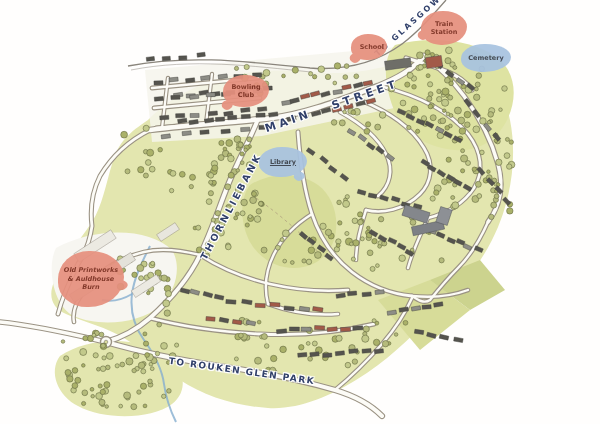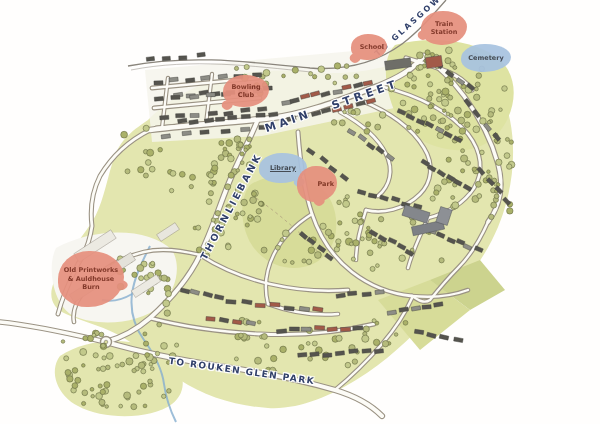--- a/index.html
+++ b/index.html
@@ -719,29 +719,26 @@
     </div>
 
   <div class="bubble red tail-l" style="left:444px;top:28px;width:46px;height:34px;">
     <span>Train Station</span>
     </div>
 
   <div class="bubble blue" style="left:470px;top:58px;width:50px;height:28px;margin-left:16px;">
     <span>Cemetery</span>
     </div>
 
-  <div class="bubble blue tail-br" style="left:283px;top:168px;width:48px;height:30px;text-decoration:underline;">
+  <div class="bubble blue tail-br" style="left:283px;top:162px;width:48px;height:30px;text-decoration:underline;">
     <span>Library</span>
     </div>
 
-  <div class="bubble red tail-b" style="left:317px;top:184px;width:40px;height:36px;">
-    <span>Park</span>
-    </div>
-
-  <div class="bubble red tail-r" style="left:91px;top:279px;width:66px;height:56px;font-size:6.5px;">
+
+  <div class="bubble red tail-r" style="left:91px;top:279px;width:66px;height:56px;font-size:6.5px;font-style:italic;">
     <span>Old Printworks &amp; Auldhouse Burn</span>
     </div>
 
   <div class="roadlabel" id="lbl-to-glasgow" style="left:408px;top:26px;--rot:-42deg;">TO GLASGOW</div>
   <div class="roadlabel" id="lbl-main-street" style="left:332px;top:106px;--rot:-19deg;">MAIN STREET</div>
   <div class="roadlabel" id="lbl-thornliebank" style="left:231px;top:206px;--rot:-62deg;">THORNLIEBANK</div>
   <div class="roadlabel" id="lbl-rouken" style="left:242px;top:371px;--rot:8deg;">TO ROUKEN GLEN PARK</div>
 </div>
 
 </body></html>

